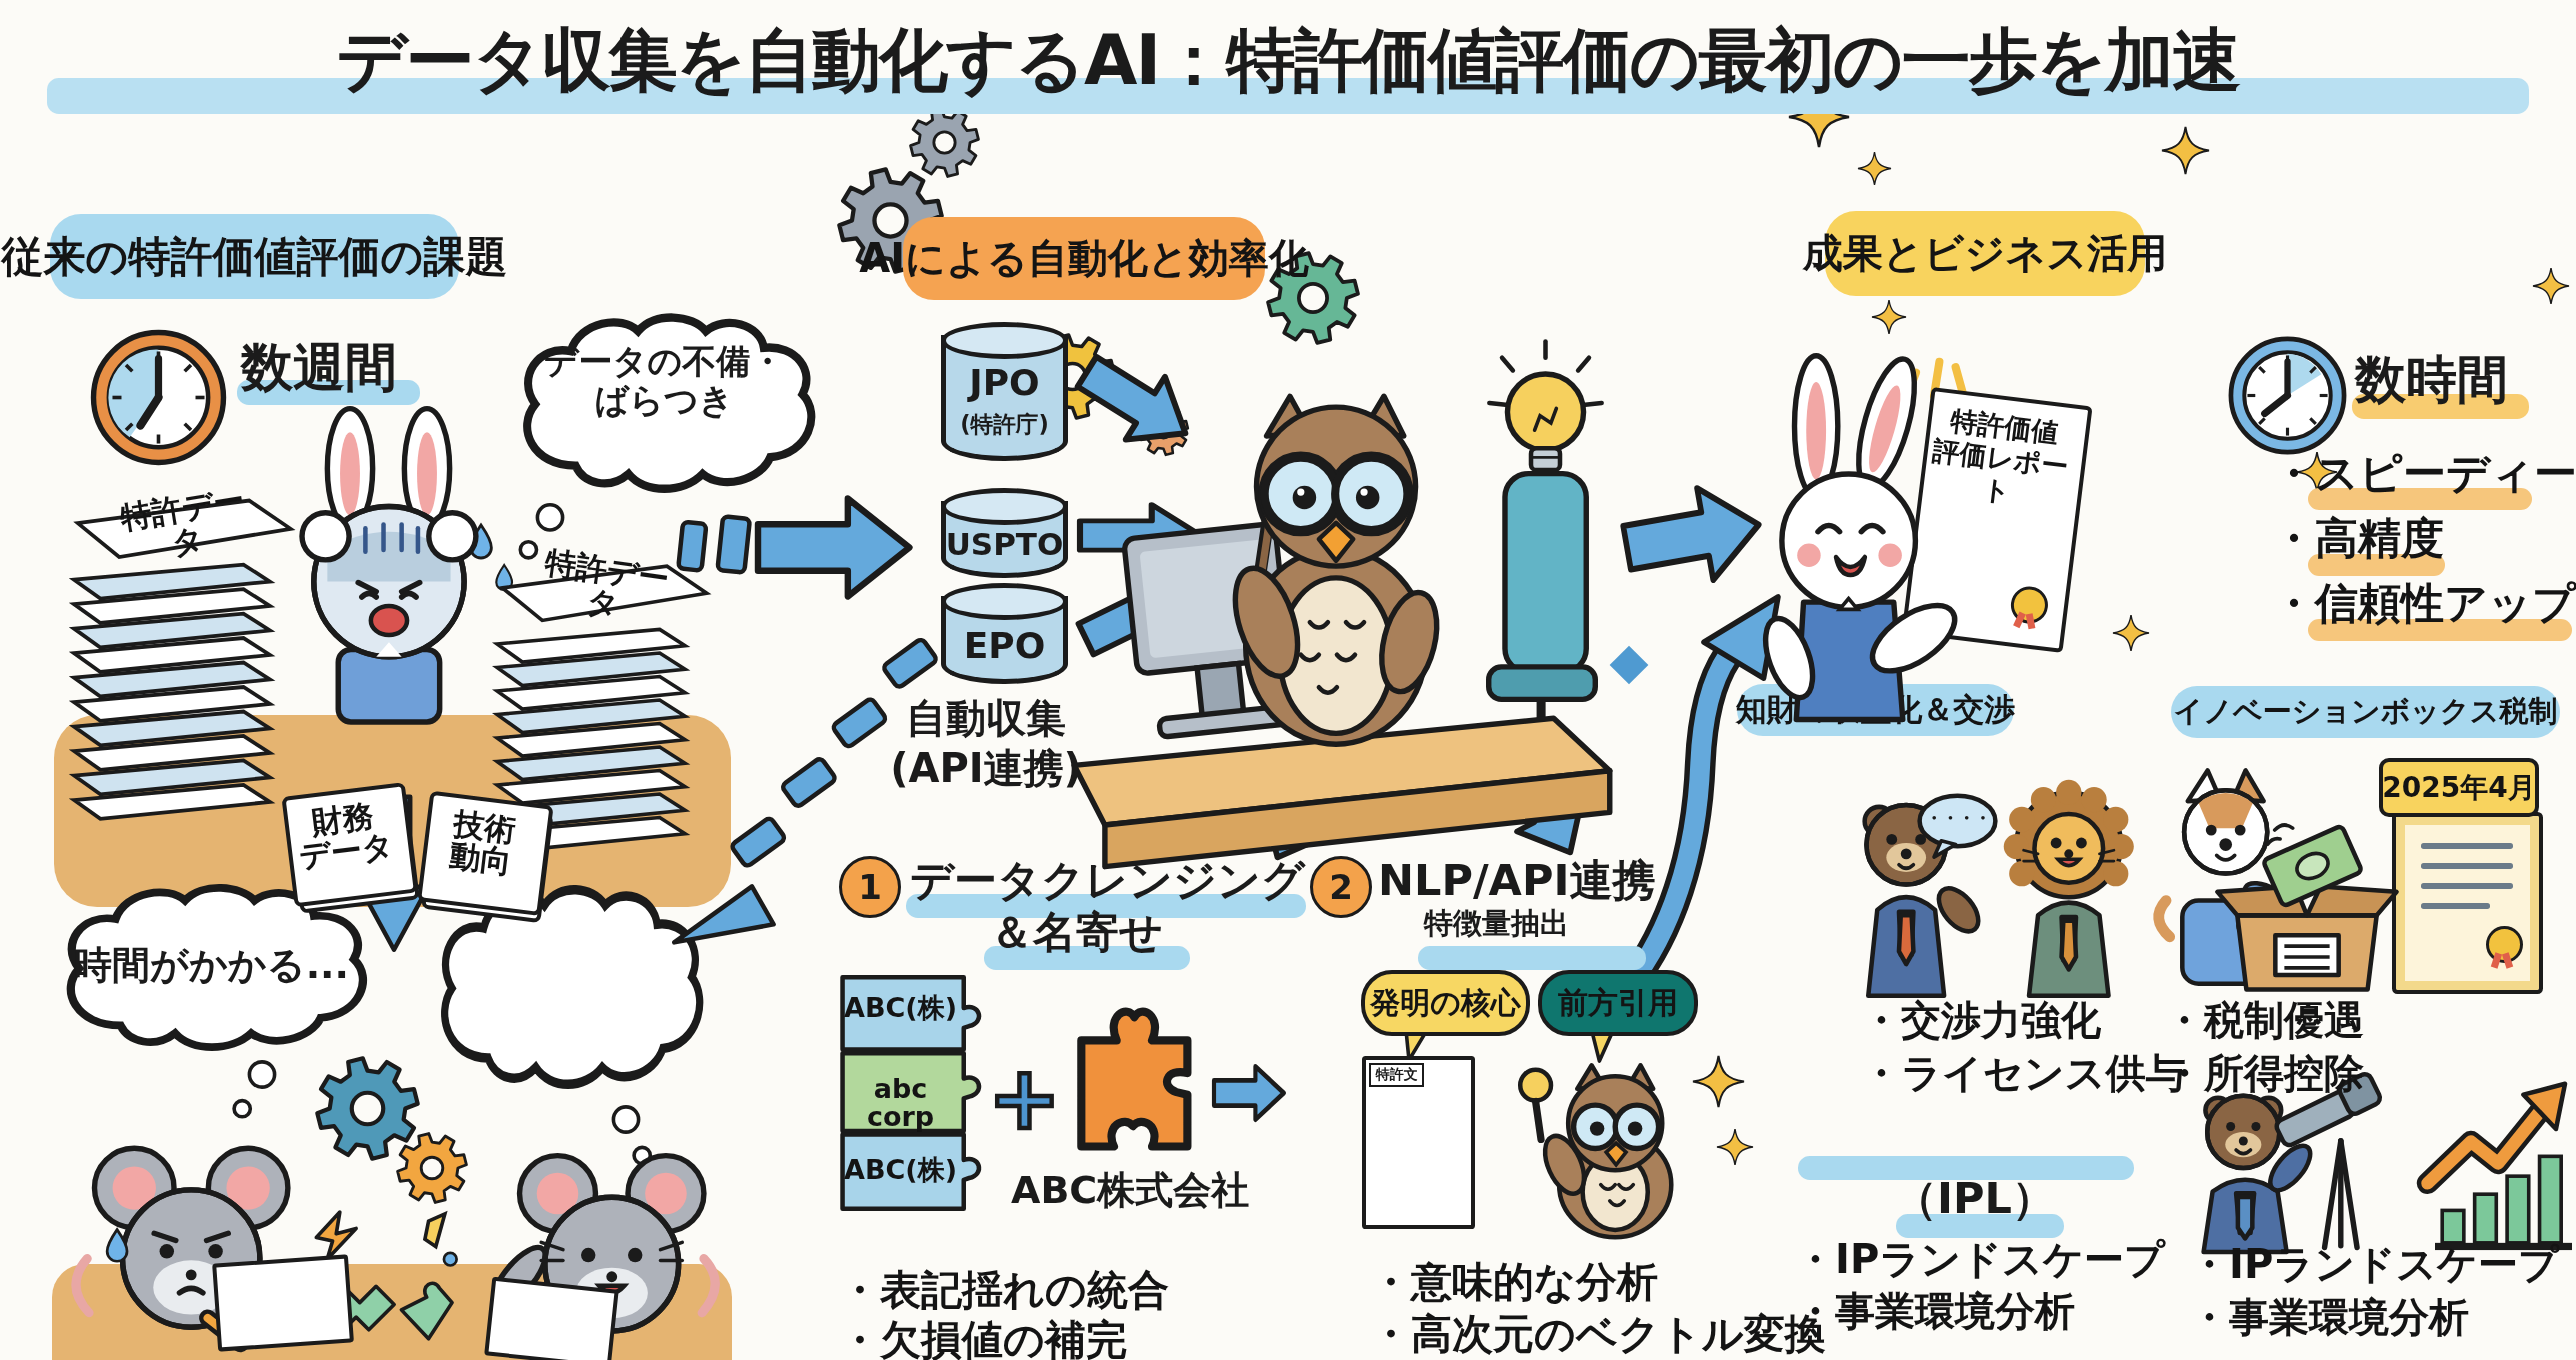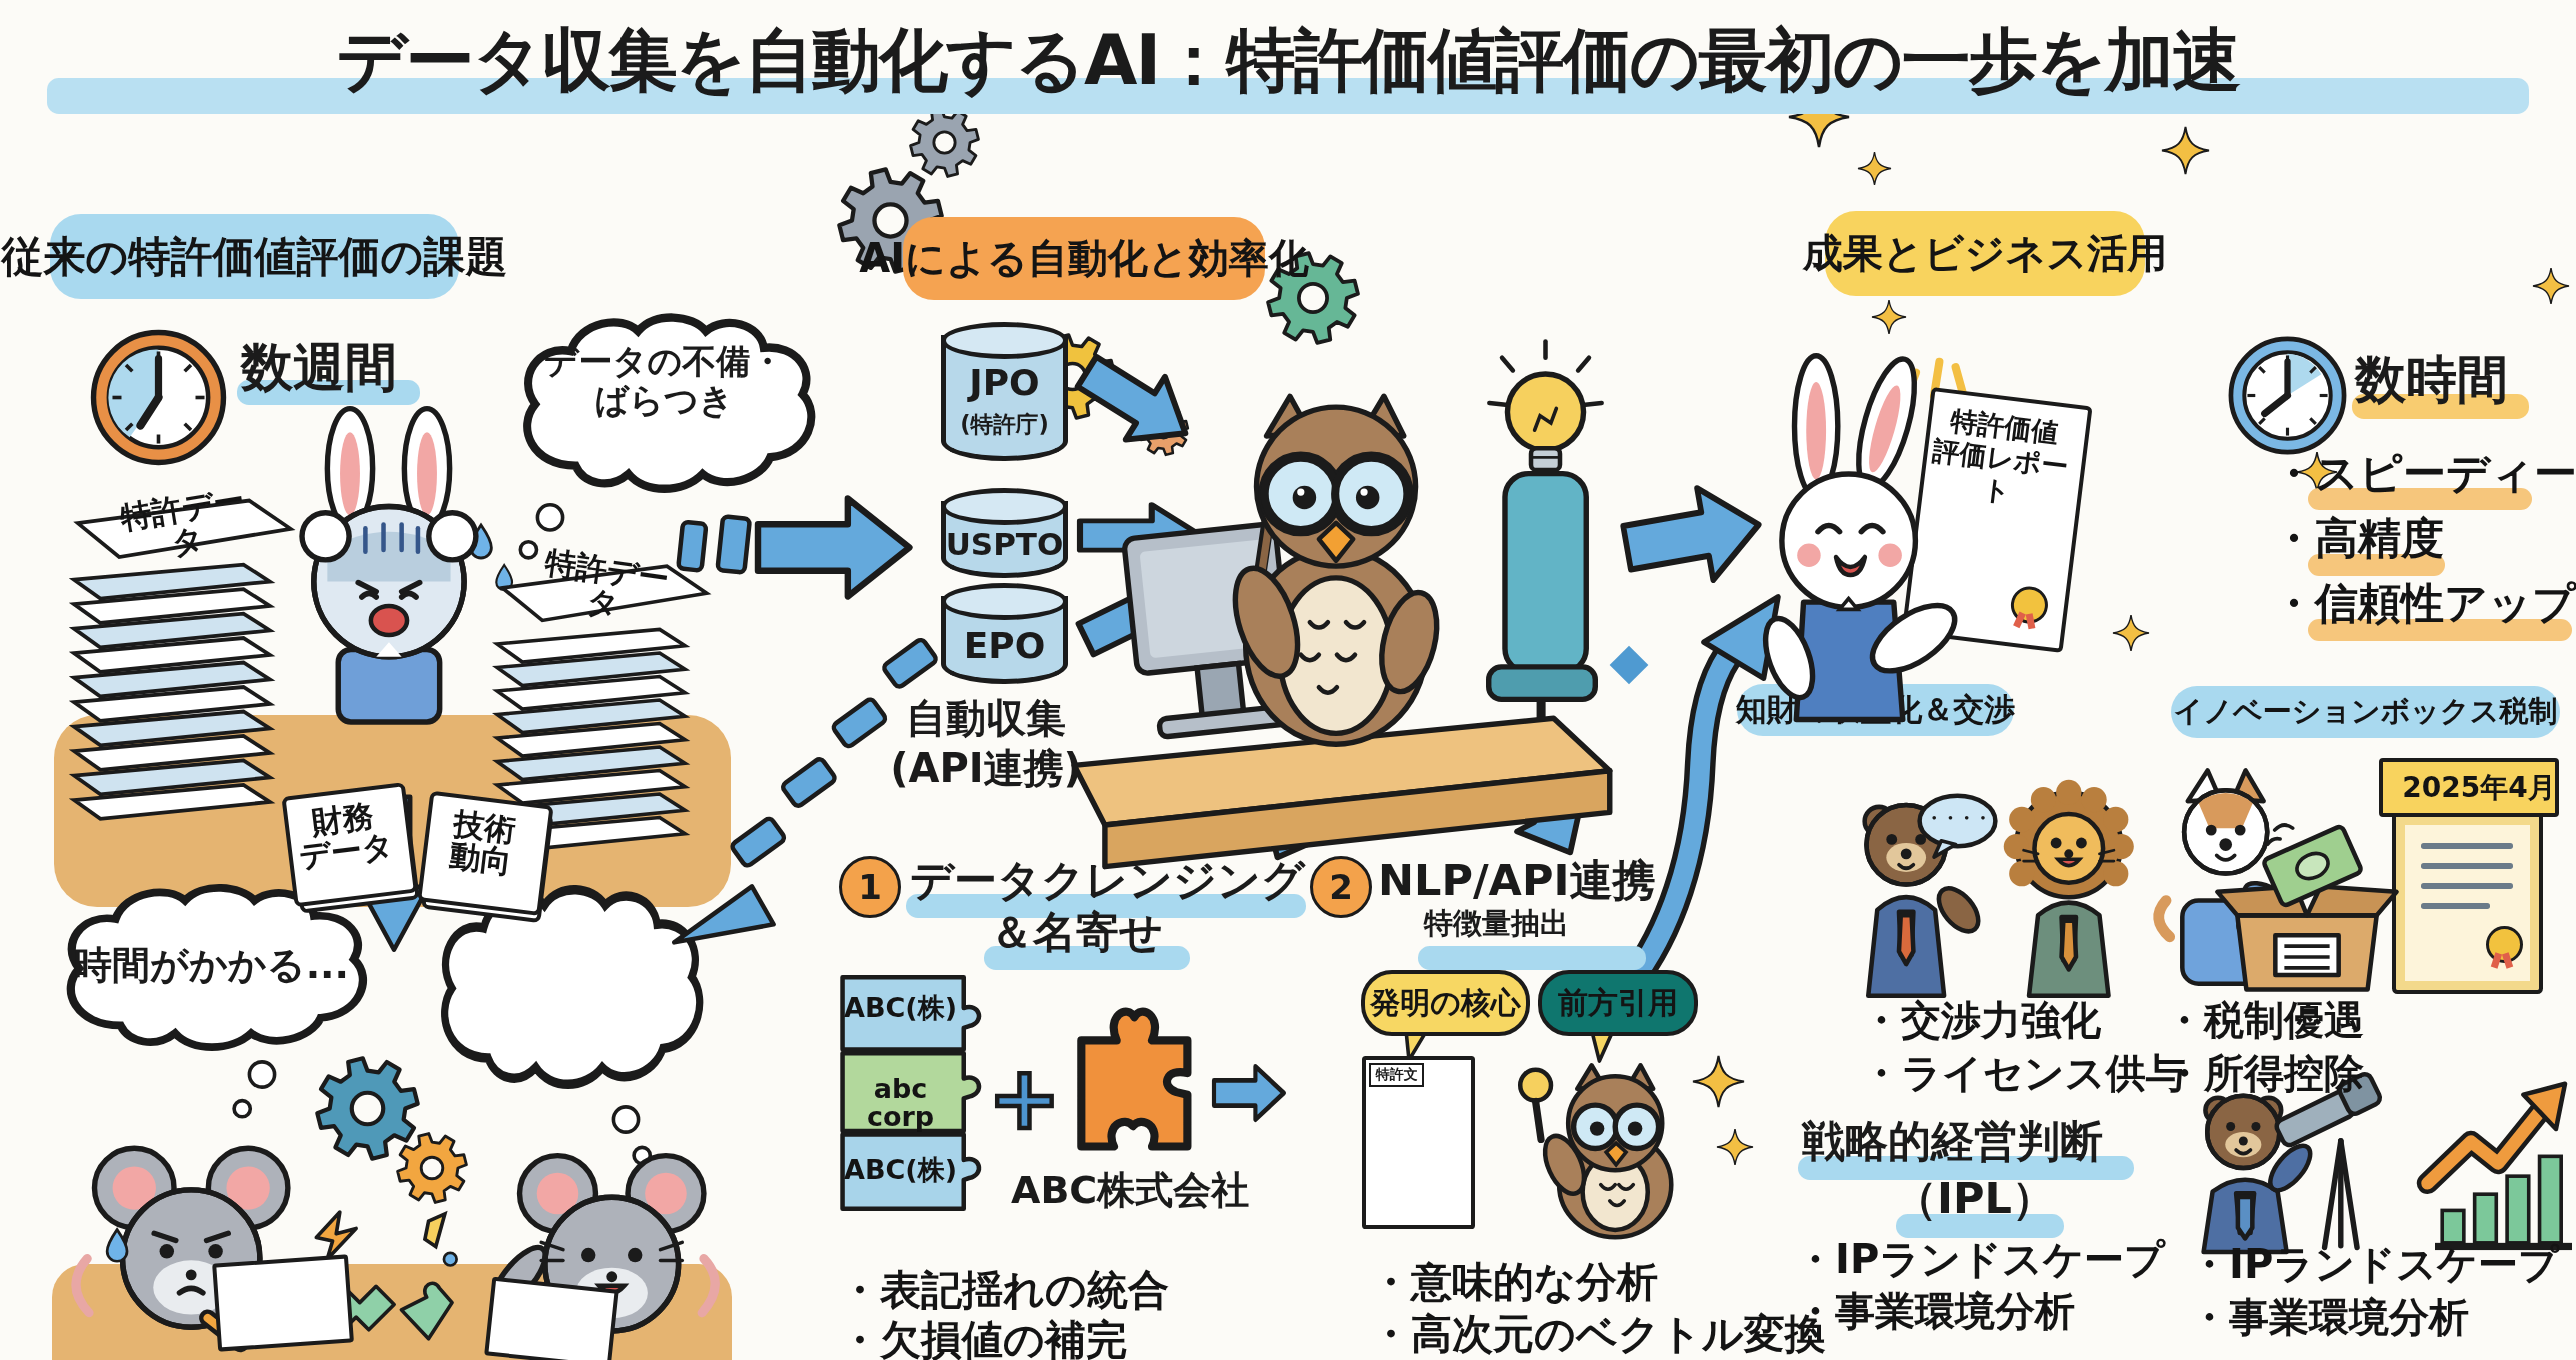--- a/index.html
+++ b/index.html
@@ -711,21 +711,21 @@
     <svg width="83" height="67" viewBox="0 0 92 74">
       <ellipse cx="46" cy="32" rx="42" ry="28" fill="#cde6f5" stroke="#1b1b1b" stroke-width="5"></ellipse>
       <polygon points="28,54 44,58 20,72" fill="#cde6f5" stroke="#1b1b1b" stroke-width="4" stroke-linejoin="round"></polygon>
     </svg>
     <div class="cloudtxt" style="top:16.3px;font-size:18px;letter-spacing:-1.8px;">・・・・</div>
   </div>
   <div class="bullet" style="left:1861px;top:993px;font-size:40px;">・交渉力強化</div>
   <div class="bullet" style="left:1861px;top:1046px;font-size:40px;">・ライセンス供与</div>
 
   
-  <div class="pill" style="left:2379px;top:758px;width:152px;height:51px;background:#f8d35e;border:4.5px solid #1b1b1b;font-size:28px;border-radius:4px;z-index:3;padding-left:20px;">2025年4月</div>
+  <div class="pill" style="left:2379px;top:758px;width:152px;height:51px;background:#f8d35e;border:4.5px solid #1b1b1b;font-size:28px;border-radius:10px;z-index:3;">2025年4月</div>
   <div class="abs" style="left:2392px;top:812px;width:143px;height:174px;background:#fdf4da;border:4.5px solid #1b1b1b;border-radius:5.4px;box-shadow:inset 0 0 0 9px #f3d98b;z-index:2;">
     <div class="docline" style="left:25px;top:27px;width:92px;height:6.3px;background:#6b7b89;"></div>
     <div class="docline" style="left:25px;top:47px;width:92px;height:6.3px;background:#6b7b89;"></div>
     <div class="docline" style="left:25px;top:67px;width:92px;height:6.3px;background:#6b7b89;"></div>
     <div class="docline" style="left:25px;top:87px;width:69px;height:6.3px;background:#6b7b89;"></div>
     <div class="rosette" style="left:90px;top:110px;"></div>
   </div>
   
   <svg class="abs" style="left:2155px;top:765px;z-index:2;" width="145" height="226" viewBox="0 0 160 250">
     <path d="M16,190 Q-6,170 12,150" fill="none" stroke="#d89a5c" stroke-width="12" stroke-linecap="round"></path>
@@ -763,21 +763,20 @@
       <line x1="80" y1="74" x2="130" y2="74"></line>
         <line x1="80" y1="86" x2="130" y2="86"></line>
         <line x1="80" y1="98" x2="130" y2="98"></line>
     </g>
   </svg>
   <div class="bullet" style="left:2164px;top:993px;font-size:40px;">・税制優遇</div>
   <div class="bullet" style="left:2164px;top:1046px;font-size:40px;">・所得控除</div>
 
   
   <div class="bar bluebar" style="left:1798px;top:1156px;width:336px;height:23.5px;"></div>
-  <div class="txt" style="left:1802px;top:1113px;font-size:43px;">戦略的経営判断</div>
   <div class="bar bluebar" style="left:1896px;top:1214px;width:168px;height:23.5px;"></div>
   <div class="txt" style="left:1894px;top:1170px;font-size:43px;">（IPL）</div>
   <div class="bullet" style="left:1795px;top:1232px;font-size:40px;">・IPランドスケープ</div>
   <div class="bullet" style="left:1795px;top:1284px;font-size:40px;">・事業環境分析</div>
 
   
   <svg class="abs" style="left:2189px;top:1085px;z-index:2;" width="235" height="167" viewBox="0 0 260 185">
     <g stroke="#1b1b1b" stroke-width="5" stroke-linejoin="round">
       <path d="M16,185 L26,118 Q62,92 98,118 L108,185 Z" fill="#4e6fa3"></path>
       <polygon points="52,120 72,120 68,164 56,164" fill="#fff"></polygon>

